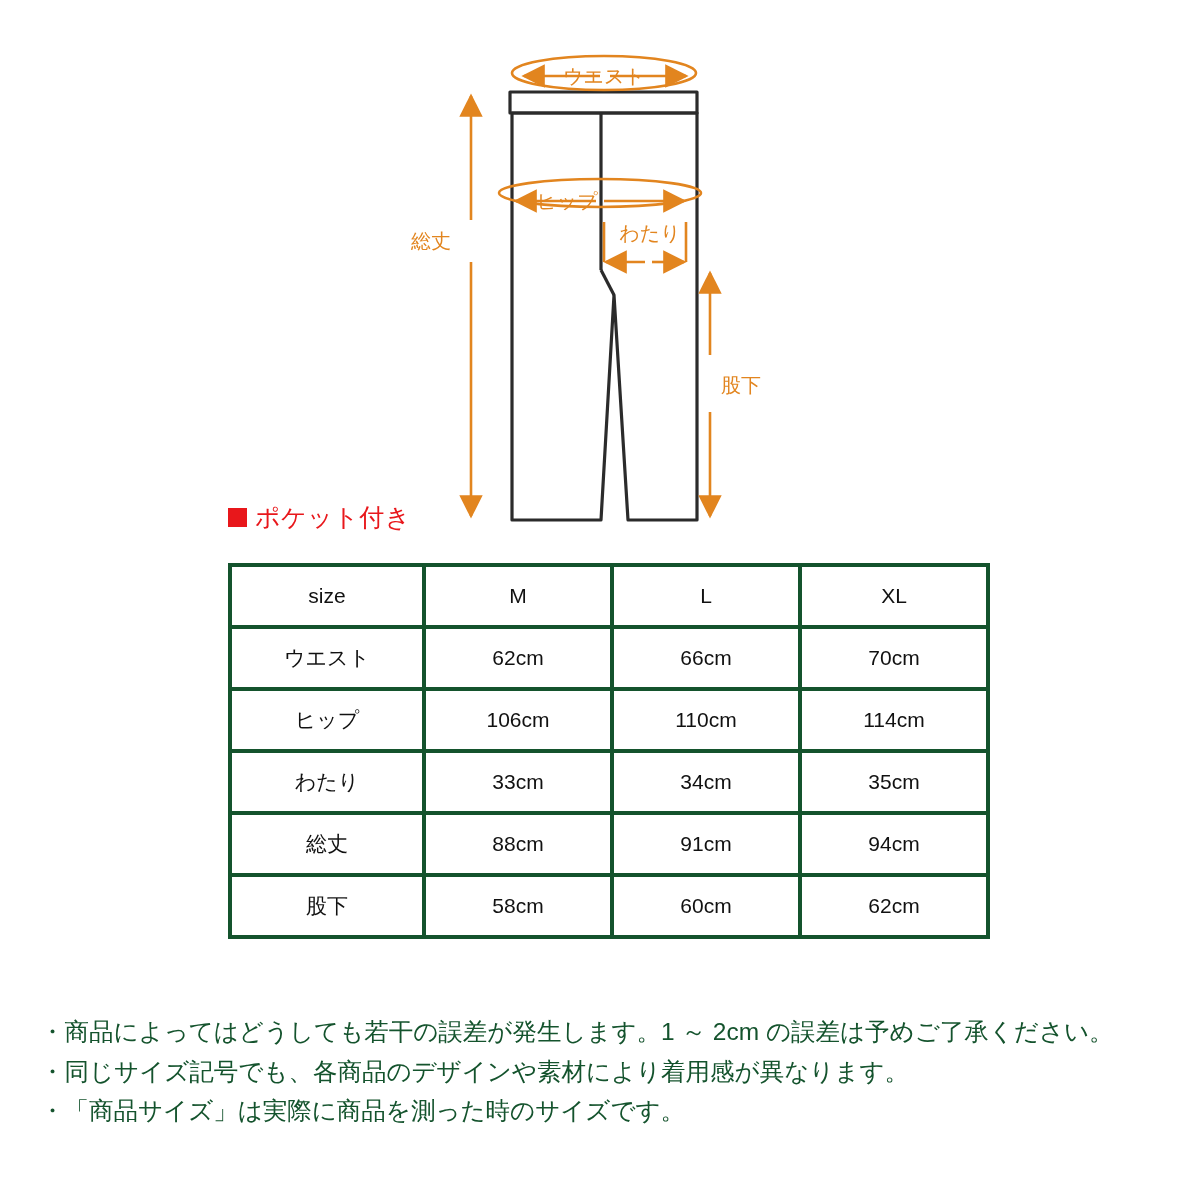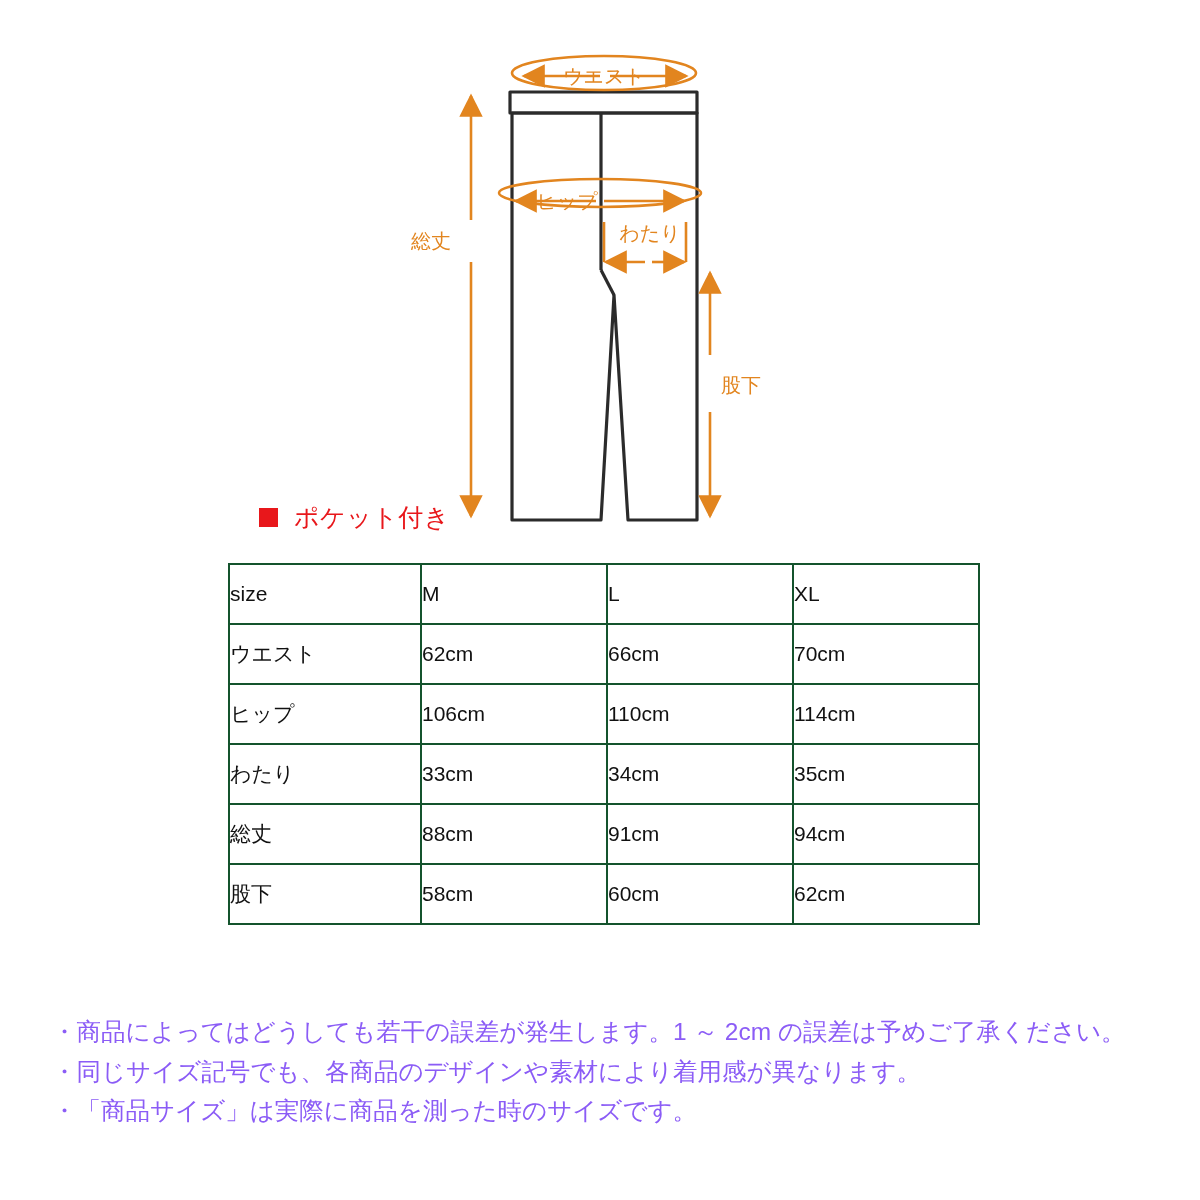--- a/index.html
+++ b/index.html
@@ -33,22 +33,21 @@
     display: block;
   }
 
   
   #pocket-heading {
     position: absolute;
     left: 228px;
     top: 505px;
     display: flex;
     align-items: center;
-    gap: 16px;
-    margin-left: 31px;
+    gap: 8px;
   }
   #pocket-heading .sq {
     width: 19px;
     height: 19px;
     background: #e8171b;
     display: inline-block;
   }
   #pocket-heading .txt {
     font-size: 25px;
     color: #e8171b;
@@ -59,23 +58,23 @@
   
   #size-table {
     position: absolute;
     left: 228px;
     top: 563px;
     width: 744px;
     border-collapse: collapse;
     table-layout: fixed;
   }
   #size-table td {
-    border: 2px solid #14532d;
+    border: 4px solid #14532d;
     height: 58px;
-    text-align: left;
+    text-align: center;
     vertical-align: middle;
     font-size: 21px;
     color: #111111;
     padding: 0;
   }
   #size-table td.rowhead {
     width: 190px;
   }
   #size-table td.val {
     width: 184px;
@@ -84,23 +83,22 @@
   
   #notes {
     position: absolute;
     left: 40px;
     top: 1012px;
     width: 1130px;
   }
   #notes .note {
     font-size: 24.5px;
     line-height: 1.62;
-    color: #8b5cf6;
+    color: #14532d;
     white-space: nowrap;
-    margin-left: 12px;
   }
 </style>
 </head>
 <body>
 
 <div id="page">
 
   <div id="diagram">
     <svg width="1200" height="545" viewBox="0 0 1200 545" xmlns="http://www.w3.org/2000/svg">
       <defs>

